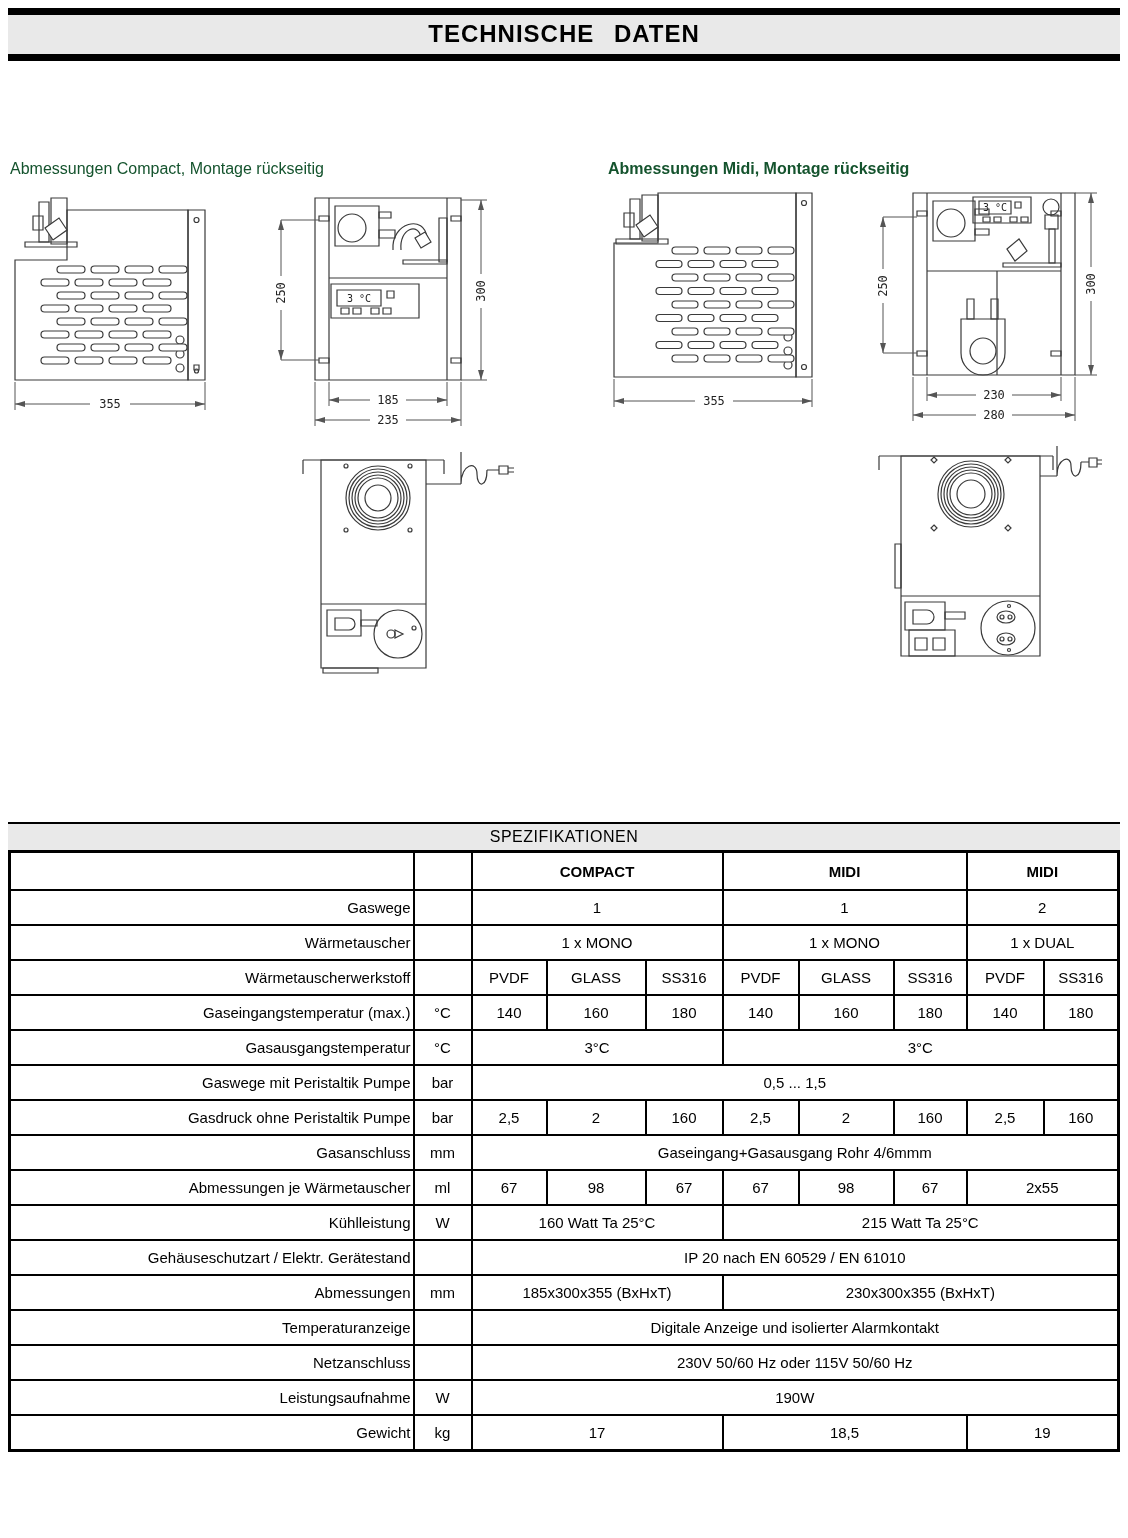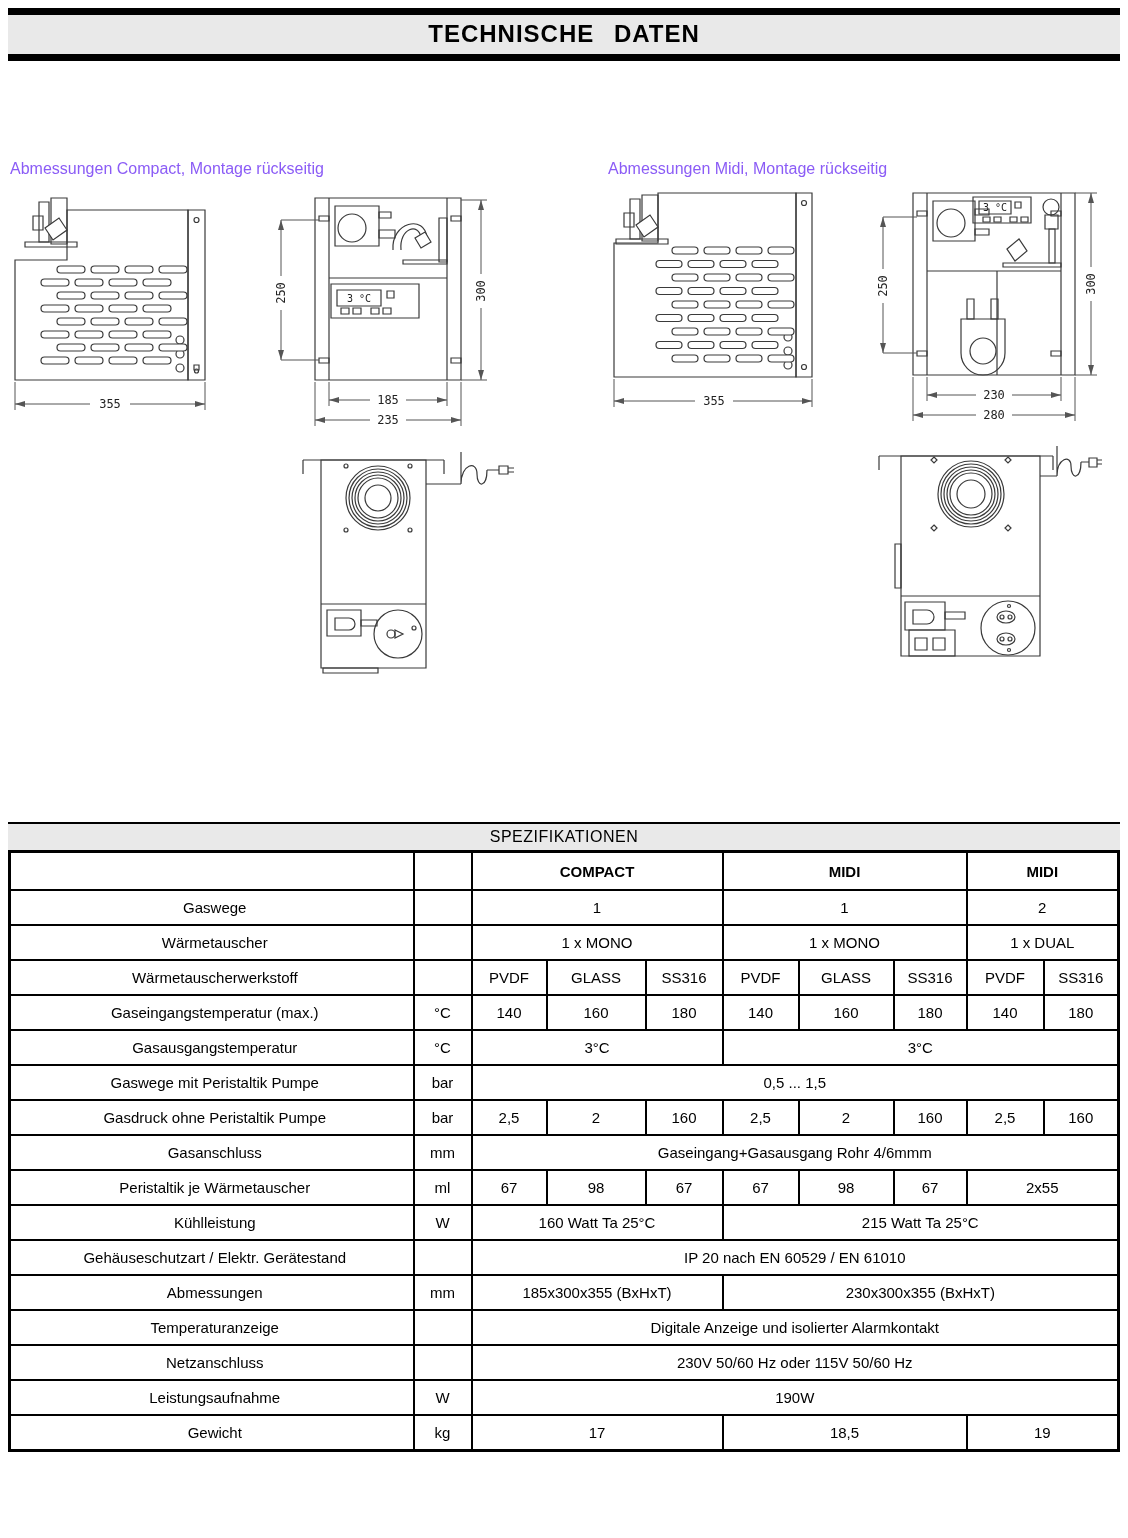--- a/index.html
+++ b/index.html
@@ -4,56 +4,56 @@
 <style>
   html,body{margin:0;padding:0;background:#fff;}
   .sheet{position:relative;width:1128px;height:1538px;background:#fff;
          font-family:"Liberation Sans", sans-serif;color:#000;overflow:hidden;}
   
   .title-block{position:absolute;left:8px;right:8px;top:8px;}
   .rule{height:7px;background:#000;}
   .title-band{background:#e9e9e9;text-align:center;padding:5px 0 6px 0;}
   .title-band h1{margin:0;font-size:24px;font-weight:bold;letter-spacing:1px;word-spacing:12px;}
   
-  .sec-label{position:absolute;font-size:16px;color:#8b5cf6;}
+  .sec-label{position:absolute;font-size:16px;color:#14532d;}
   
   svg.draw{position:absolute;}
   svg.draw *{vector-effect:non-scaling-stroke;}
   .ln{stroke:#3a3a3a;stroke-width:1.2;fill:none;}
   .fw{stroke:#3a3a3a;stroke-width:1.2;fill:#fff;}
   .dim{stroke:#555;stroke-width:1;fill:none;}
   .dimtxt{font-family:"DejaVu Sans Mono", monospace;font-size:12px;fill:#222;}
   .arr{fill:#555;stroke:none;}
   .disp{font-family:"DejaVu Sans Mono", monospace;font-size:10px;fill:#222;}
   
   .spec-wrap{position:absolute;left:8px;right:8px;top:822px;}
   .spec-caption{border-top:2px solid #000000;background:#e9e9e9;height:26px;
       text-align:center;font-size:16px;letter-spacing:0.5px;line-height:26px;}
   table.spec{border-collapse:collapse;table-layout:fixed;width:100%;border:3px solid #000;}
   table.spec td{border:2px solid #000;font-size:15px;height:33px;text-align:center;
       padding:0 2px;overflow:hidden;white-space:nowrap;}
-  table.spec td.lbl{text-align:center;padding-left:8px;margin-top:18px;}
+  table.spec td.lbl{text-align:right;padding-left:8px;margin-top:18px;}
   table.spec tr.ghead td{font-weight:bold;height:36px;}
   table.spec sup{font-size:9px;}
 </style>
 </head>
 <body>
 
 <div class="sheet">
 
   <div class="title-block">
     <div class="rule"></div>
     <div class="title-band">
       <h1>TECHNISCHE DATEN</h1>
     </div>
     <div class="rule"></div>
   </div>
 
   <div class="sec-label" style="left:10px;top:160px;">Abmessungen Compact, Montage rückseitig</div>
-  <div class="sec-label" style="left:608px;top:160px;">Abmessungen Midi, Montage rückseitig</div>
+  <div class="sec-label" style="left:608px;top:160px;font-weight:bold;">Abmessungen Midi, Montage rückseitig</div>
 
   <svg class="draw" style="left:5px;top:190px;" width="210" height="235" viewBox="0 0 210 235">
     <path class="ln" d="M62,20 H183 V190 H10 V70 H62 Z"></path>
     <rect class="ln" x="183" y="20" width="17" height="170"></rect>
     <circle class="ln" cx="191.5" cy="30" r="2.5"></circle>
     <circle class="ln" cx="191.5" cy="181" r="2"></circle>
     <rect class="ln" x="189" y="175" width="5" height="5"></rect>
     <circle class="fw" cx="175" cy="150" r="4"></circle>
     <circle class="fw" cx="175" cy="164" r="4"></circle>
     <circle class="fw" cx="175" cy="178" r="4"></circle>
@@ -454,21 +454,21 @@
             <td colspan="1">160</td>
             <td colspan="1">2,5</td>
             <td colspan="1">160</td>
           </tr>
           <tr>
             <td class="lbl">Gasanschluss</td>
             <td>mm</td>
             <td colspan="8">Gaseingang+Gasausgang Rohr 4/6mmm</td>
           </tr>
           <tr>
-            <td class="lbl">Peristaltik je Wärmetauscher</td>
+            <td class="lbl">Abmessungen je Wärmetauscher</td>
             <td>ml</td>
             <td colspan="1">67</td>
             <td colspan="1">98</td>
             <td colspan="1">67</td>
             <td colspan="1">67</td>
             <td colspan="1">98</td>
             <td colspan="1">67</td>
             <td colspan="2">2x55</td>
           </tr>
           <tr>

